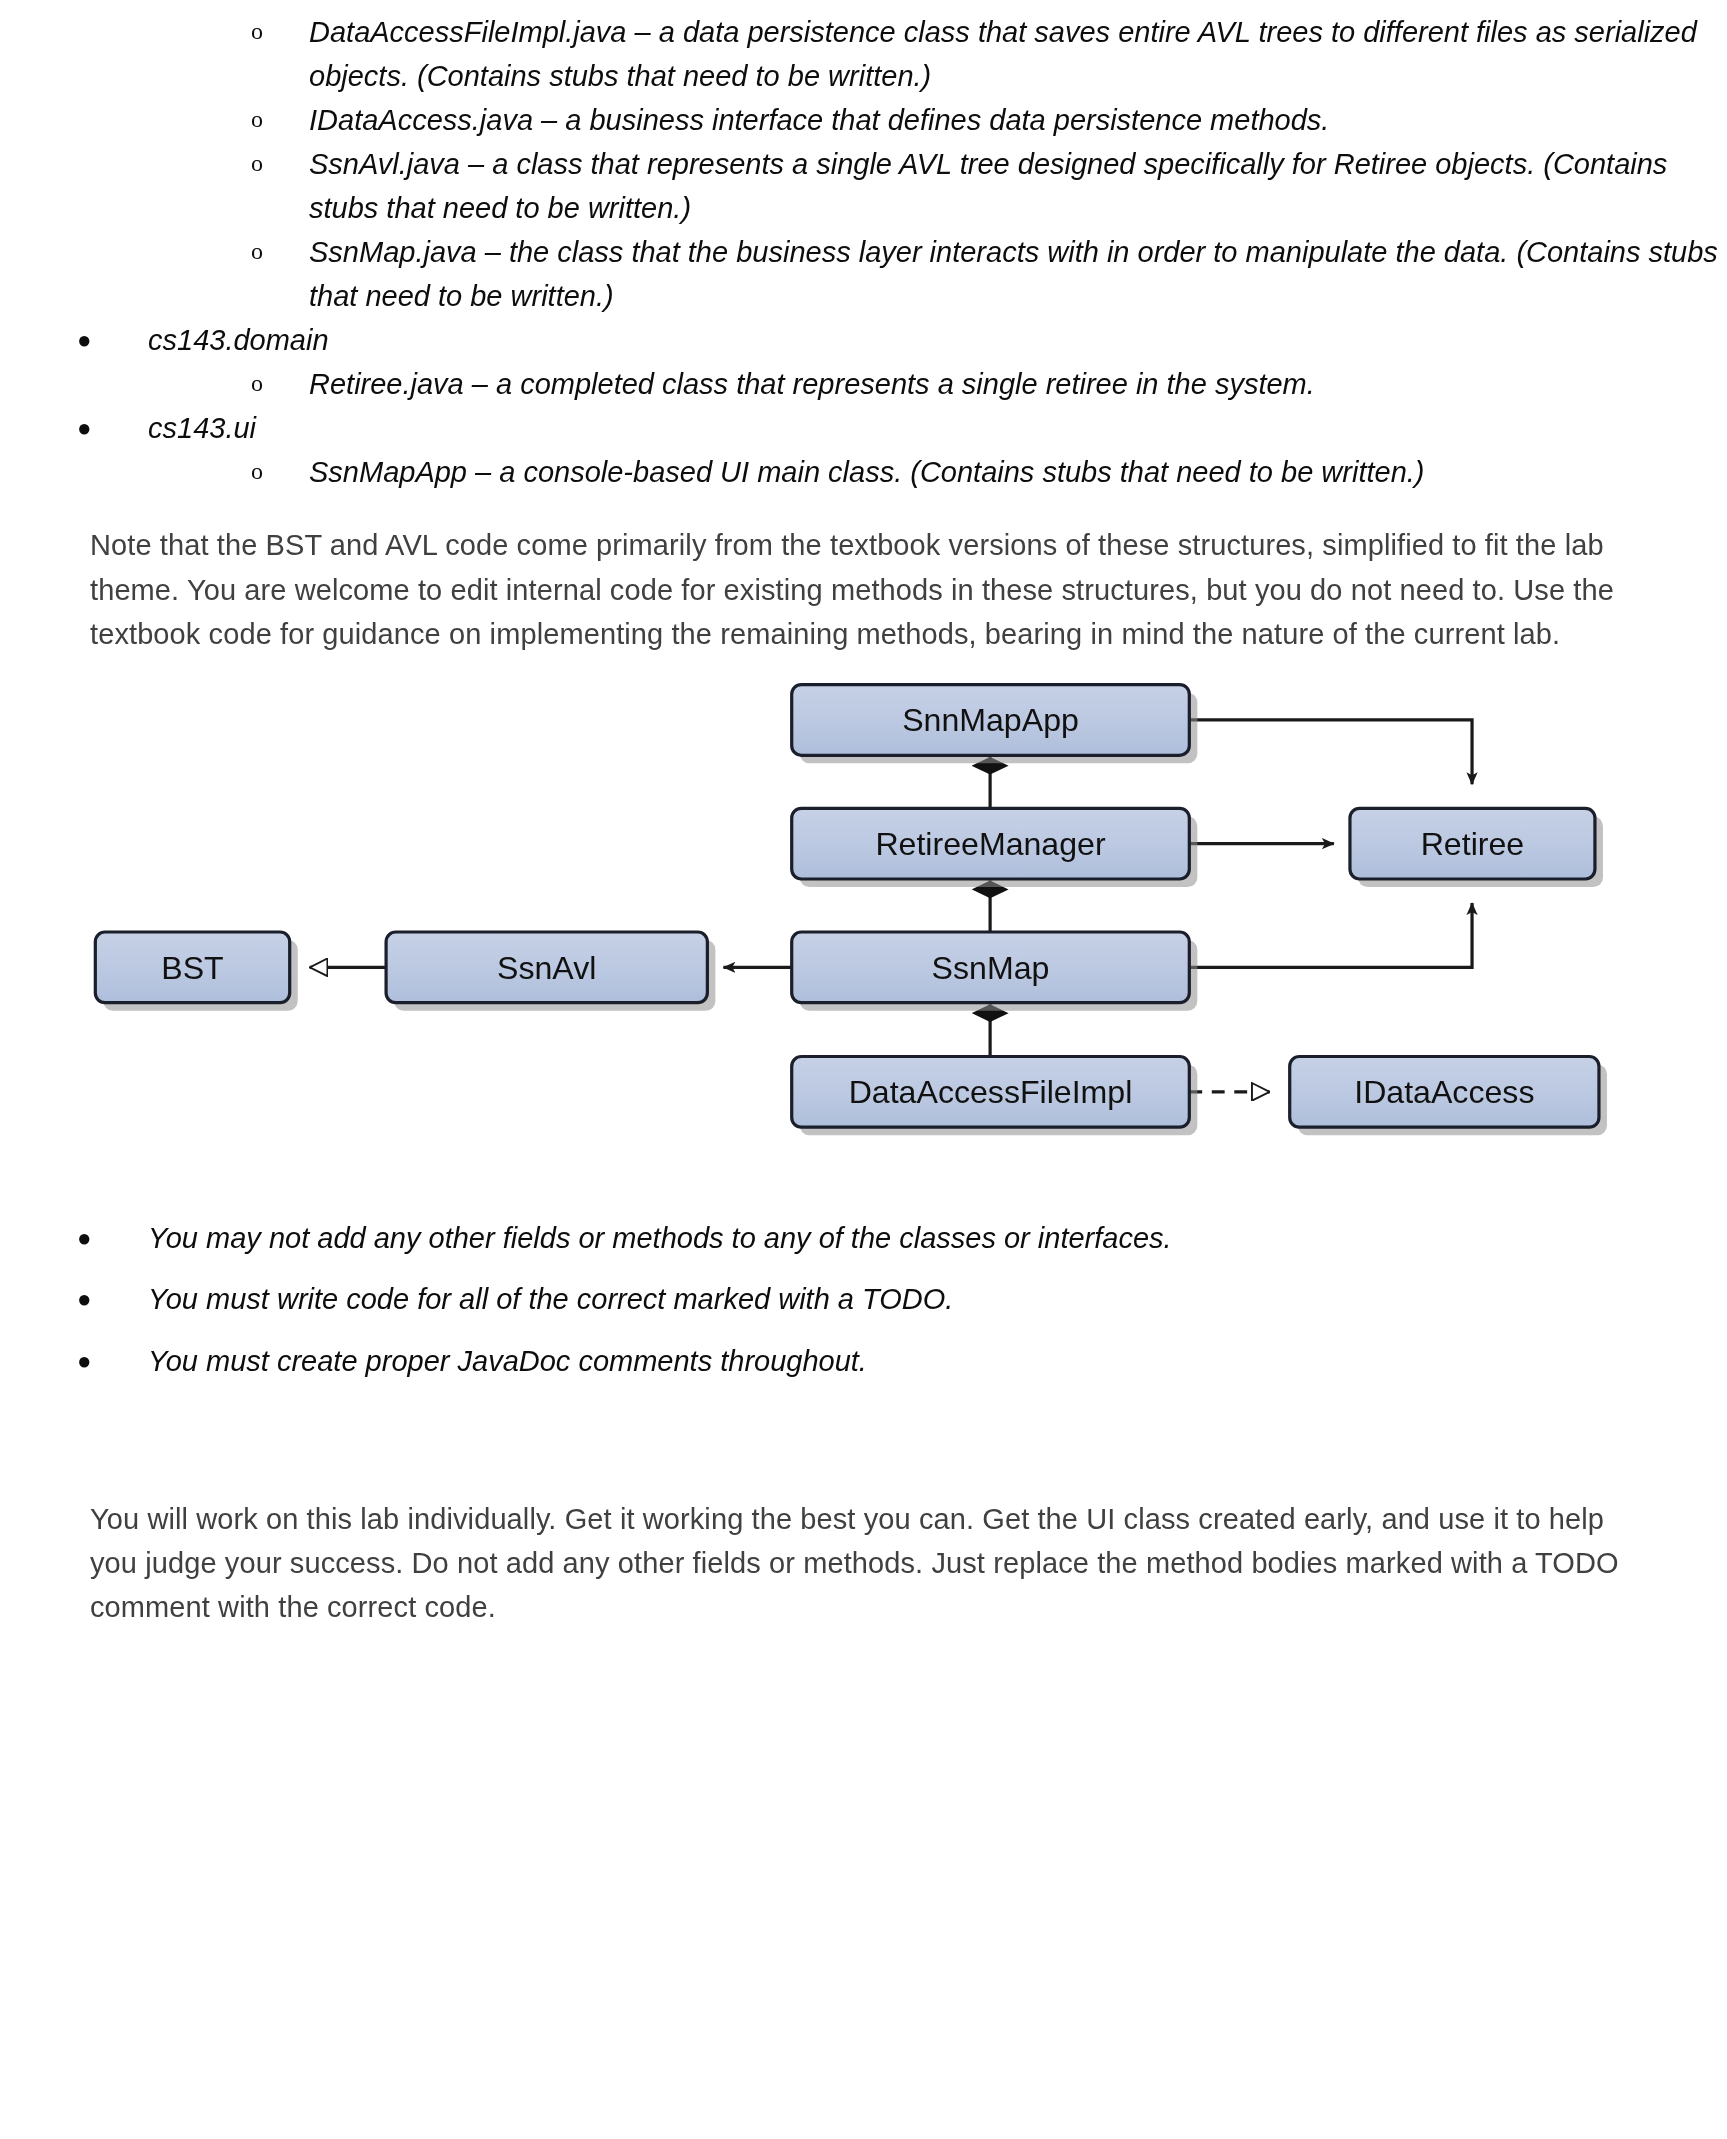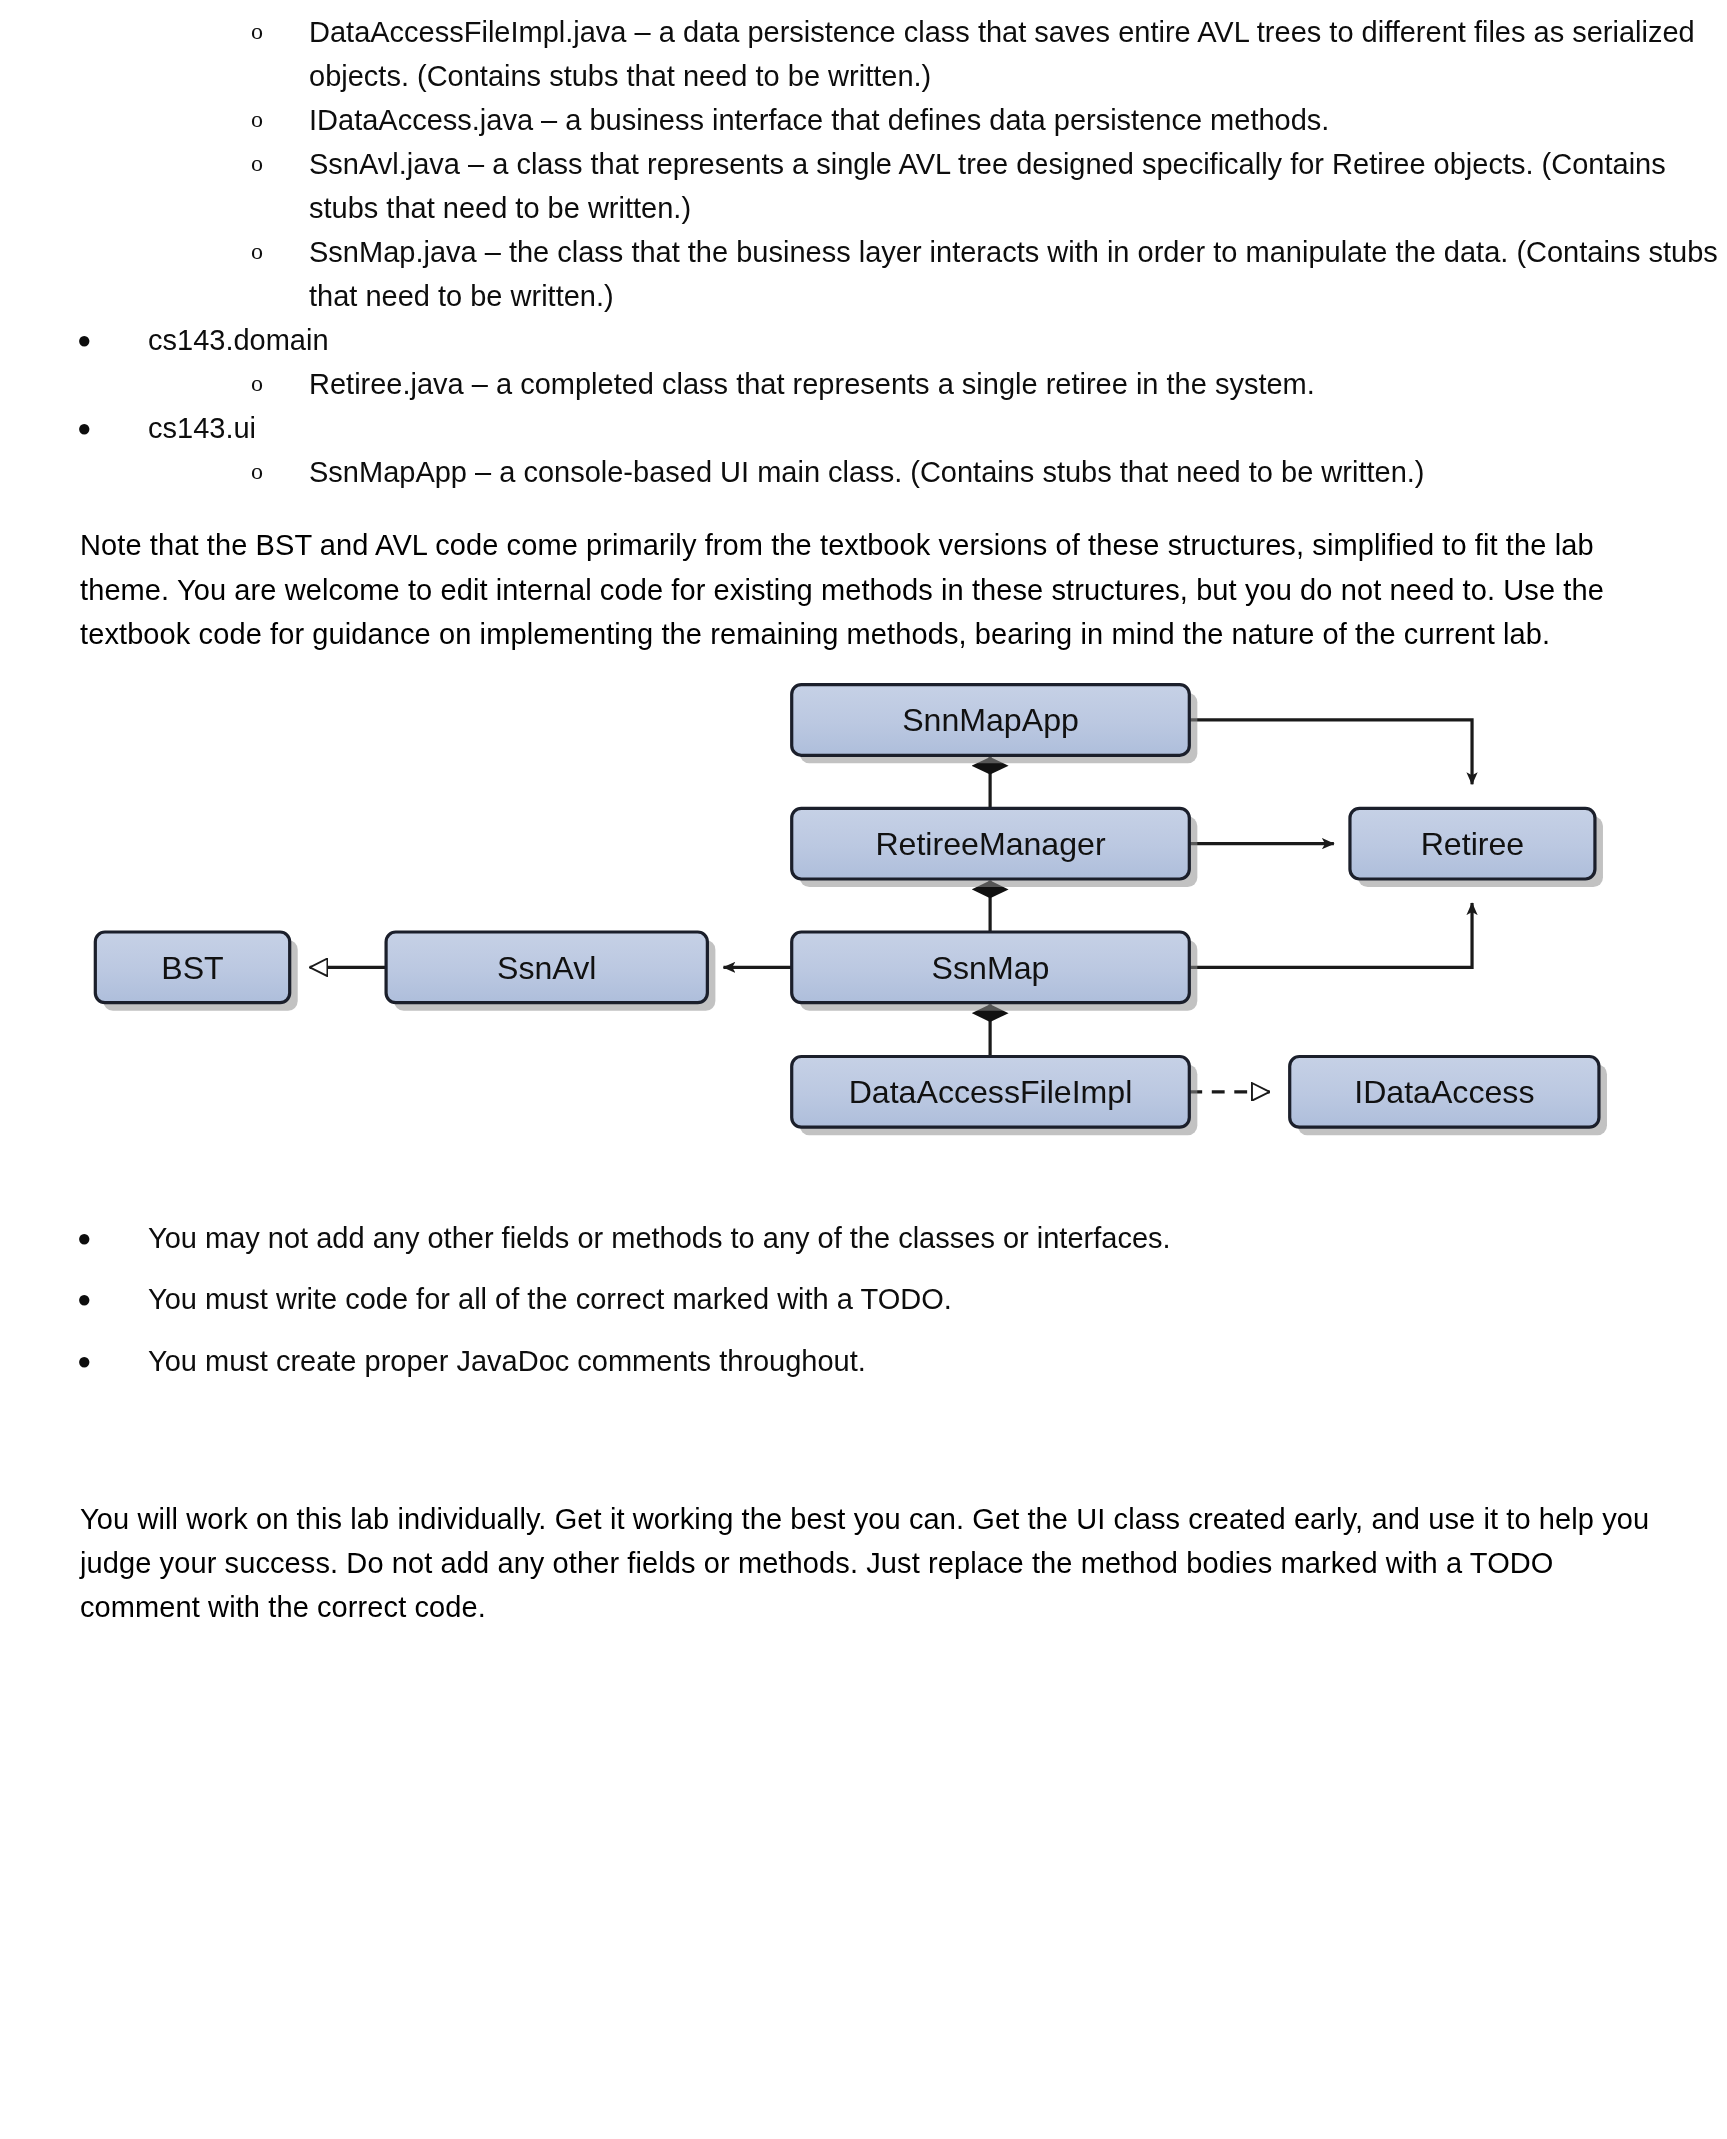--- a/index.html
+++ b/index.html
@@ -20,22 +20,22 @@
     width: 1728px;
     height: 2140px;
     padding: 0;
     box-sizing: border-box;
   }
 
   
   .para {
     font-size: 29px;
     line-height: 1.52;
-    color: #000000;
-    margin: 0 0 27px 3px;
+    color: #404040;
+    margin: 0 0 27px 13px;
     letter-spacing: 0.1px;
   }
 
   .list-l1, .list-l2 {
     list-style: none;
     margin: 0;
     padding: 0;
   }
   .li {
     position: relative;
@@ -60,21 +60,21 @@
     margin-left: 251px;
   }
   .li-l2 > .mark {
     position: absolute;
     left: 0;
     top: 0;
     font-size: 24px;
     line-height: 1.78;
     font-family: "Liberation Serif", serif;
   }
-  .li-text { display: block; }
+  .li-text { display: block; font-style: italic; }
 
   .top-list { margin: 0; padding-top: 9.6px; }
   .top-list .li { margin-bottom: 0; }
 
   .req-list { margin-top: 35px; }
   .req-list .li { margin-bottom: 17.7px; }
 
   .textcol {
     padding-left: 77px;
     padding-right: 77px;

